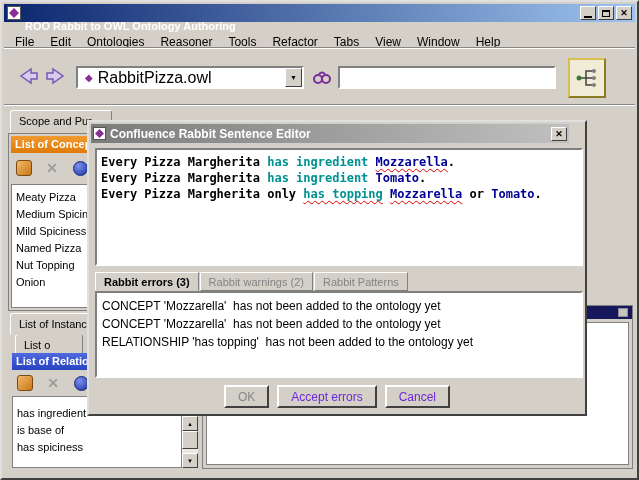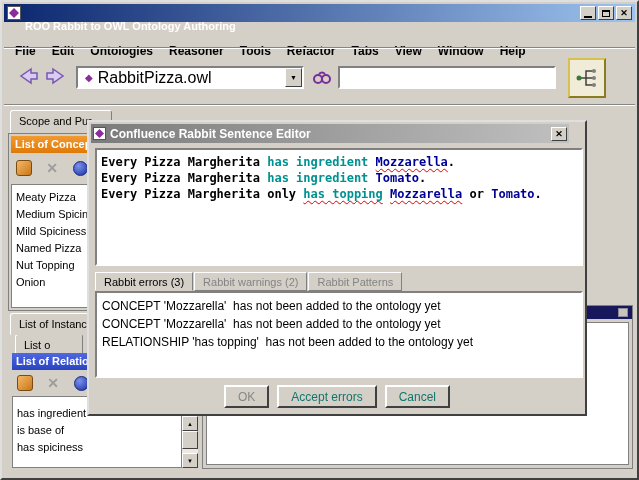--- a/index.html
+++ b/index.html
@@ -10,21 +10,21 @@
   
   .titlebar{position:absolute;left:2px;top:2px;right:2px;height:18px;
     background:linear-gradient(90deg,#0b266e,#9ec3ee);display:flex;align-items:center;padding:0 3px;}
   .title-text{color:#fff;font-size:11px;font-weight:bold;margin-left:4px;flex:1;white-space:nowrap;margin-top:26px;}
   .winbtns{display:flex;gap:2px;}
   .wbtn{width:16px;height:14px;background:#d4d0c8;border:1px solid;border-color:#fff #404040 #404040 #fff;
     padding:0;display:flex;align-items:center;justify-content:center;font:bold 9px "Liberation Sans",sans-serif;cursor:default;}
   .glyph-min{width:8px;height:2px;background:#000;margin-top:7px;}
   .glyph-max{width:8px;height:7px;border:1px solid #000;border-top-width:2px;}
   
-  .menubar{position:absolute;left:2px;top:20px;right:2px;height:39px;display:flex;align-items:flex-end;padding-left:3px;font-weight:bold;}
+  .menubar{position:absolute;left:2px;top:20px;right:2px;height:39px;display:flex;align-items:center;padding-left:3px;}
   .menu-item{font-size:12px;padding:3px 8px;color:#000;white-space:nowrap;}
   .etch{position:absolute;left:2px;right:2px;height:2px;border-top:1px solid #868686;border-bottom:1px solid #fff;}
   
   .navbtn{position:absolute;background:transparent;border:none;padding:0;}
   .combo{position:absolute;left:74px;top:64px;width:228px;height:23px;background:#fff;
     border:2px solid;border-color:#808080 #fff #fff #808080;display:flex;align-items:center;}
   .diamond{color:#8a2d9a;font-size:10px;margin:0 5px 0 7px;}
   .combo-text{font-size:16px;flex:1;white-space:nowrap;overflow:hidden;}
   .combo-arrow{width:17px;align-self:stretch;background:#d4d0c8;border:1px solid;border-color:#fff #404040 #404040 #fff;
     display:flex;align-items:center;justify-content:center;font-size:7px;color:#000;}
@@ -67,27 +67,27 @@
   .editor{position:absolute;left:6px;top:26px;width:488px;height:118px;background:#fff;
     border:2px solid;border-color:#808080 #fff #fff #808080;padding:4px;
     font:bold 12px "DejaVu Sans Mono",monospace;line-height:16px;white-space:pre;overflow:hidden;}
   .tk-kw,.tk-txt{color:#000;}
   .tk-rel{color:var(--rel,#009191);}
   .tk-con{color:var(--con,#000096);}
   .tk-err{text-decoration:underline wavy #e00000 1px;text-decoration-skip-ink:none;text-underline-offset:2px;}
   .dtabs{position:absolute;left:6px;top:150px;height:19px;display:flex;align-items:flex-end;}
   .dtab{font-size:11px;padding:3px 8px 2px;background:#d4d0c8;border:1px solid;border-color:#fff #808080 #808080 #fff;
     margin-right:1px;color:#848484;white-space:nowrap;}
-  .dtab.active{color:#000;border-bottom-color:#d4d0c8;}
+  .dtab.active{color:#000;border-bottom-color:#d4d0c8;font-weight:bold;}
   .errbox{position:absolute;left:6px;top:169px;width:488px;height:87px;background:#fff;
     border:2px solid;border-color:#808080 #fff #fff #808080;padding:4px 5px;font-size:12px;overflow:hidden;}
   .err-row{height:18px;line-height:18px;white-space:pre;}
   .dbtnrow{position:absolute;left:0;right:0;top:263px;display:flex;justify-content:center;gap:8px;}
   .dbtn{font:12px "Liberation Sans",sans-serif;background:#d4d0c8;border:2px solid;
-    border-color:#fff #404040 #404040 #fff;height:23px;padding:0 12px;color:#0f766e;}
+    border-color:#fff #404040 #404040 #fff;height:23px;padding:0 12px;color:#6d28d9;}
   .dbtn:disabled{color:#878787;}
 </style>
 </head>
 <body>
 
 <div id="win">
 
   <div class="titlebar">
     <span style="display:flex;">
       <svg width="14" height="14">

